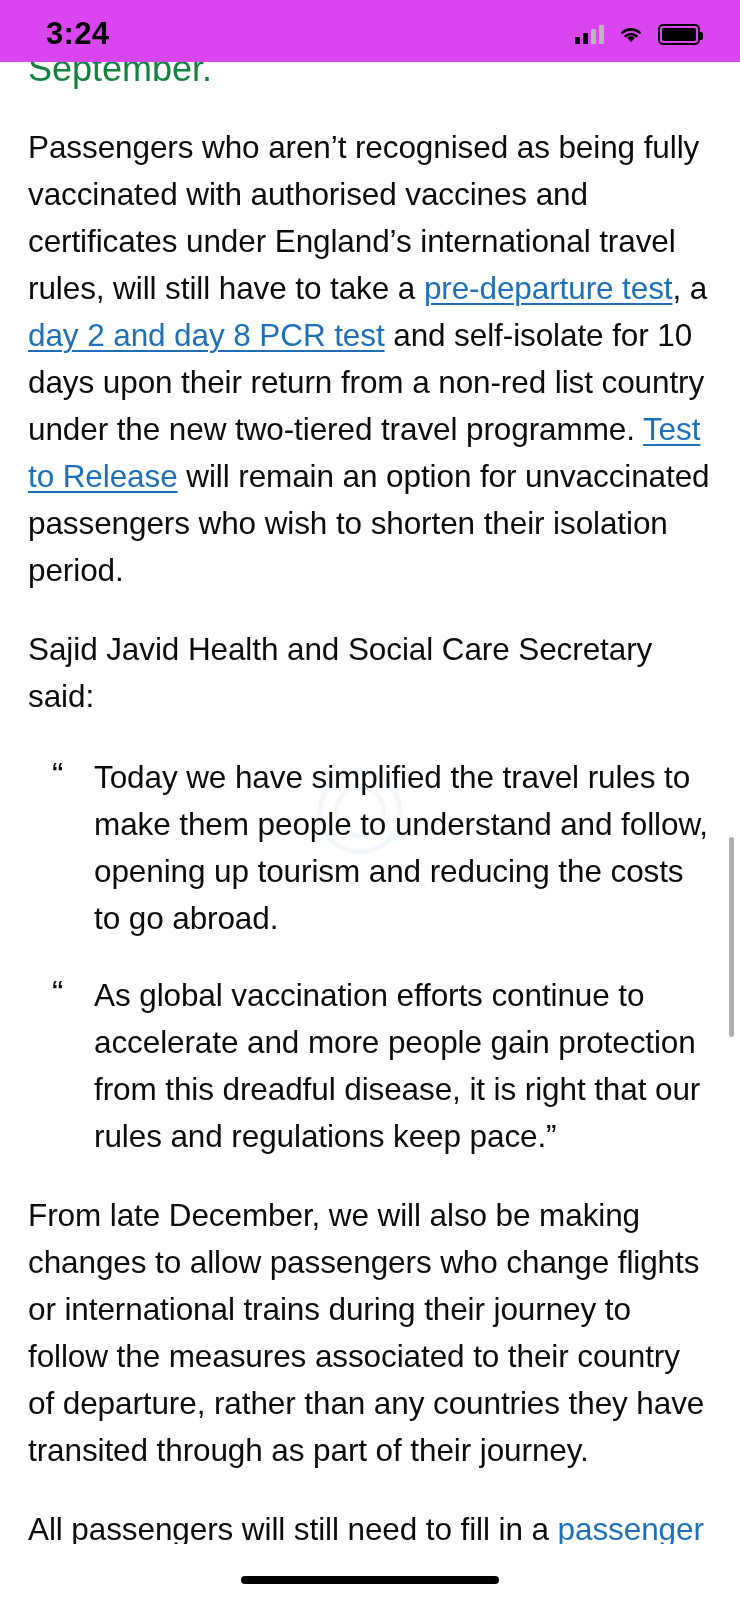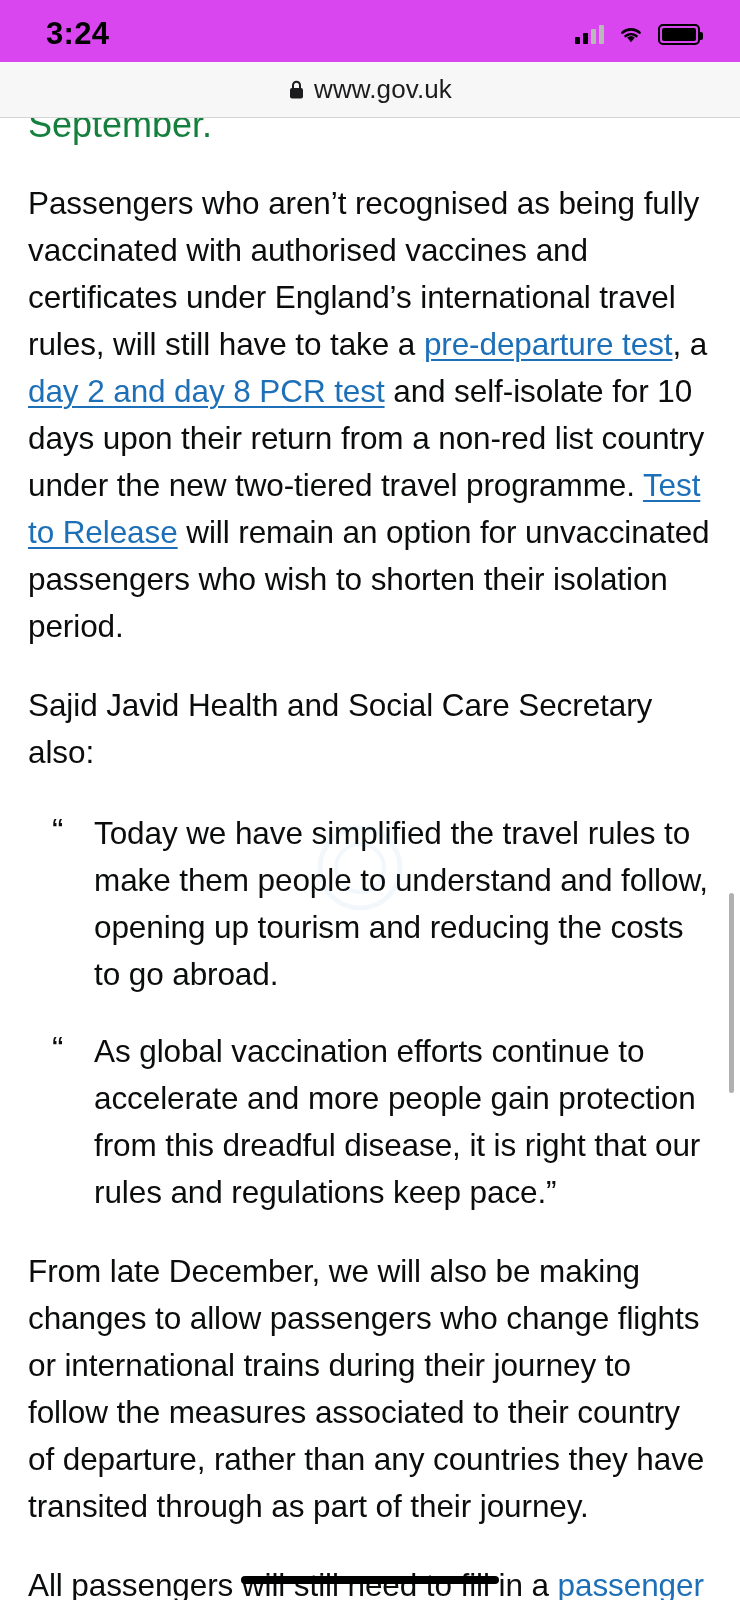--- a/index.html
+++ b/index.html
@@ -196,41 +196,32 @@
           <path d="M4.4 8.6 a13 13 0 0 1 17.2 0" stroke="#000" stroke-width="2.6" fill="none" stroke-linecap="round"></path>
           <path d="M7.6 12.1 a8.6 8.6 0 0 1 10.8 0" stroke="#000" stroke-width="2.6" fill="none" stroke-linecap="round"></path>
         </svg>
       </div>
       <div class="battery">
           <span></span>
         </div>
     </div>
   </div>
 
-  <div class="urlbar">
-    <span class="lock-icon">
-      <svg width="17" height="21" viewBox="0 0 17 21">
-        <rect x="2" y="9" width="13" height="10.5" rx="2" fill="#1c1c1e"></rect>
-        <path d="M5 9 V6.2 a3.5 3.5 0 0 1 7 0 V9" stroke="#1c1c1e" stroke-width="2" fill="none"></path>
-      </svg>
-    </span>
-    <span class="url-text">www.gov.uk</span>
-  </div>
 
   <div class="content">
 
     <div class="cut-line">
       <span>September.</span>
     </div>
 
     <p class="para">
       <span>Passengers who aren’t recognised as being fully vaccinated with authorised vaccines and certificates under England’s international travel rules, will still have to take a </span><a class="link" href="#">pre-departure test</a><span>, a </span><a class="link" href="#">day 2 and day 8 PCR test</a><span> and self-isolate for 10 days upon their return from a non-red list country under the new two-tiered travel programme. </span><a class="link" href="#">Test to Release</a><span> will remain an option for unvaccinated passengers who wish to shorten their isolation period.</span>
     </p>
 
-    <p class="para">Sajid Javid Health and Social Care Secretary also:</p>
+    <p class="para">Sajid Javid Health and Social Care Secretary said:</p>
 
     <div class="quotes">
       <div class="quote-block">
         <span class="qmark">“</span>
         <div class="quote">Today we have simplified the travel rules to make them people to understand and follow, opening up tourism and reducing the costs to go abroad.</div>
       </div>
       <div class="quote-block">
         <span class="qmark">“</span>
         <div class="quote">As global vaccination efforts continue to accelerate and more people gain protection from this dreadful disease, it is right that our rules and regulations keep pace.”</div>
       </div>

